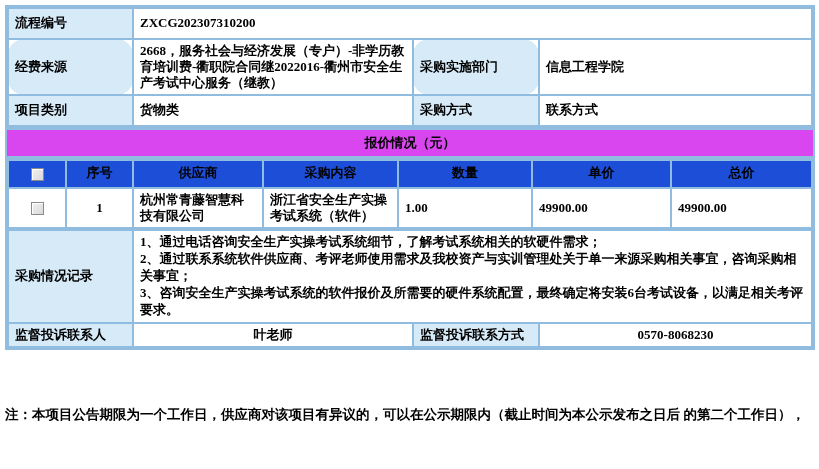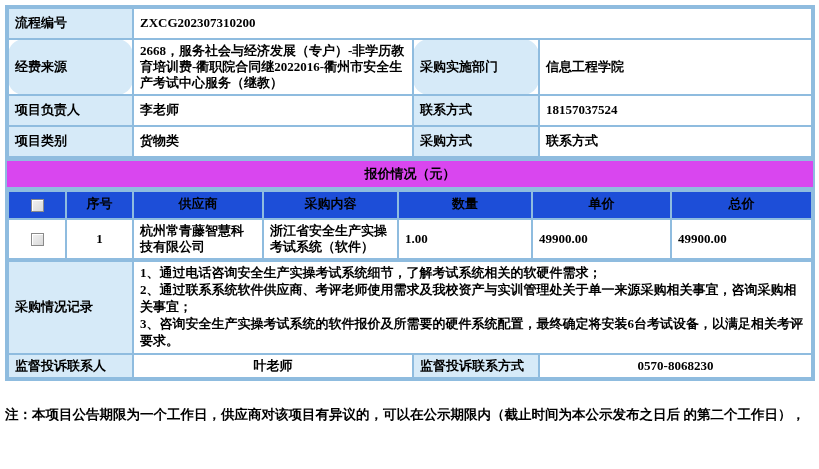--- a/index.html
+++ b/index.html
@@ -78,26 +78,20 @@
         <td class="lbl">流程编号</td>
         <td class="val" colspan="3">ZXCG202307310200</td>
       </tr>
       <tr>
         <td class="lbl tall">经费来源</td>
         <td class="val tall">2668，服务社会与经济发展（专户）-非学历教育培训费-衢职院合同继2022016-衢州市安全生产考试中心服务（继教）</td>
         <td class="lbl tall">采购实施部门</td>
         <td class="val tall">信息工程学院</td>
       </tr>
       <tr>
-        <td class="lbl">项目负责人</td>
-        <td class="val">李老师</td>
-        <td class="lbl">联系方式</td>
-        <td class="val">18157037524</td>
-      </tr>
-      <tr>
         <td class="lbl">项目类别</td>
         <td class="val">货物类</td>
         <td class="lbl">采购方式</td>
         <td class="val">联系方式</td>
       </tr>
     </tbody>
       </table>
 
     <div class="quote-title">报价情况（元）</div>
 

